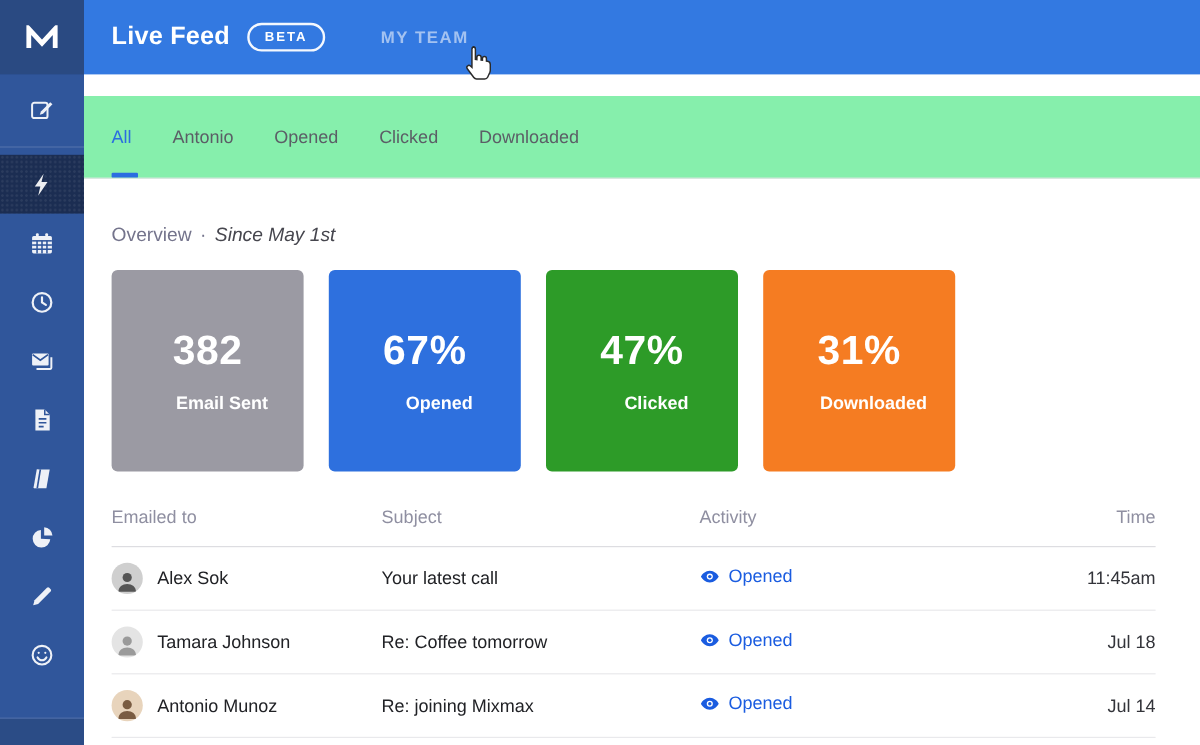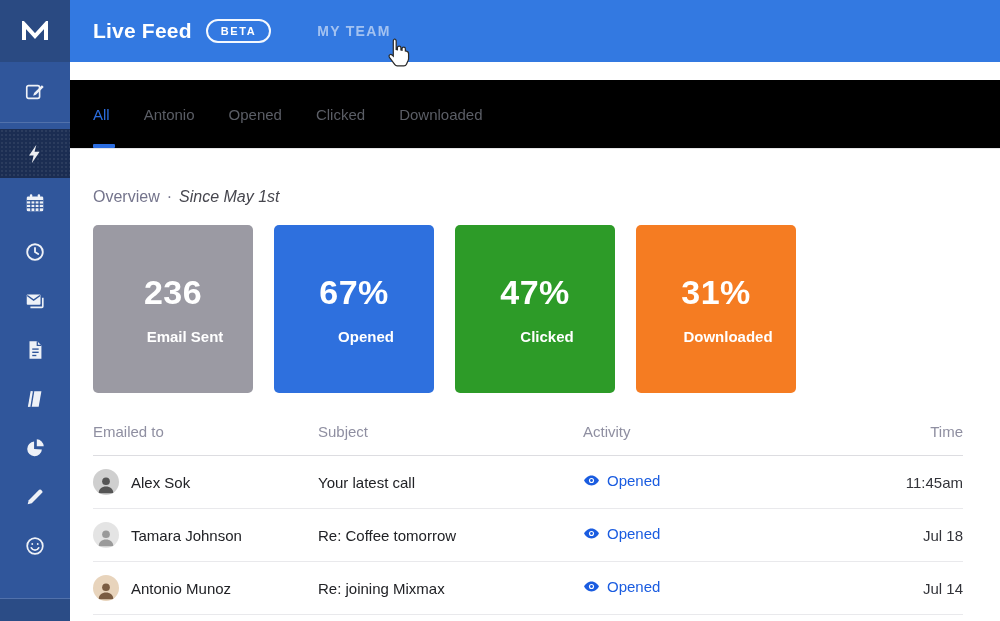--- a/index.html
+++ b/index.html
@@ -40,21 +40,21 @@
     font-size:14px; font-weight:700; letter-spacing:1.3px; color:rgba(255,255,255,.55);
   }
   .top-tab.active { color:#fff; }
   .top-tab.active::after {
     content:""; position:absolute; left:-1px; right:-1px; bottom:2px; height:4px; background:#fff;
   }
   .cursor-pointer { position:absolute; left:384px; top:37px; width:27px; height:31px; z-index:9; }
 
   
   .filterbar {
-    height:69px; flex:0 0 69px; background:#000000; border-bottom:1px solid #e5e5e8;
+    height:69px; flex:0 0 69px; background:#86efac; border-bottom:1px solid #e5e5e8;
     display:flex; align-items:stretch; padding-left:23px; gap:34px;
   }
   .filter-tab {
     display:flex; align-items:center; position:relative; cursor:pointer;
     font-size:15px; color:#5b5e66;
   }
   .filter-tab.active { color:#2B6DE0; }
   .filter-tab.active::after {
     content:""; position:absolute; left:0; bottom:0; width:22px; height:4px;
     background:#2B6DE0; border-radius:1px;
@@ -221,21 +221,21 @@
     <div class="content">
 
       <div class="overview-head">
         <span class="overview-title">Overview</span>
         <span class="overview-dot">·</span>
         <em class="overview-subtitle">Since May 1st</em>
       </div>
 
       <div class="cards">
         <div class="card" style="background-color: rgb(155, 154, 163);">
-          <div class="card-value">236</div>
+          <div class="card-value">382</div>
           <div class="card-label">Email Sent</div>
         </div>
         <div class="card" style="background-color: rgb(46, 112, 222);">
           <div class="card-value">67%</div>
           <div class="card-label">Opened</div>
         </div>
         <div class="card" style="background-color: rgb(45, 155, 40);">
           <div class="card-value">47%</div>
           <div class="card-label">Clicked</div>
         </div>

